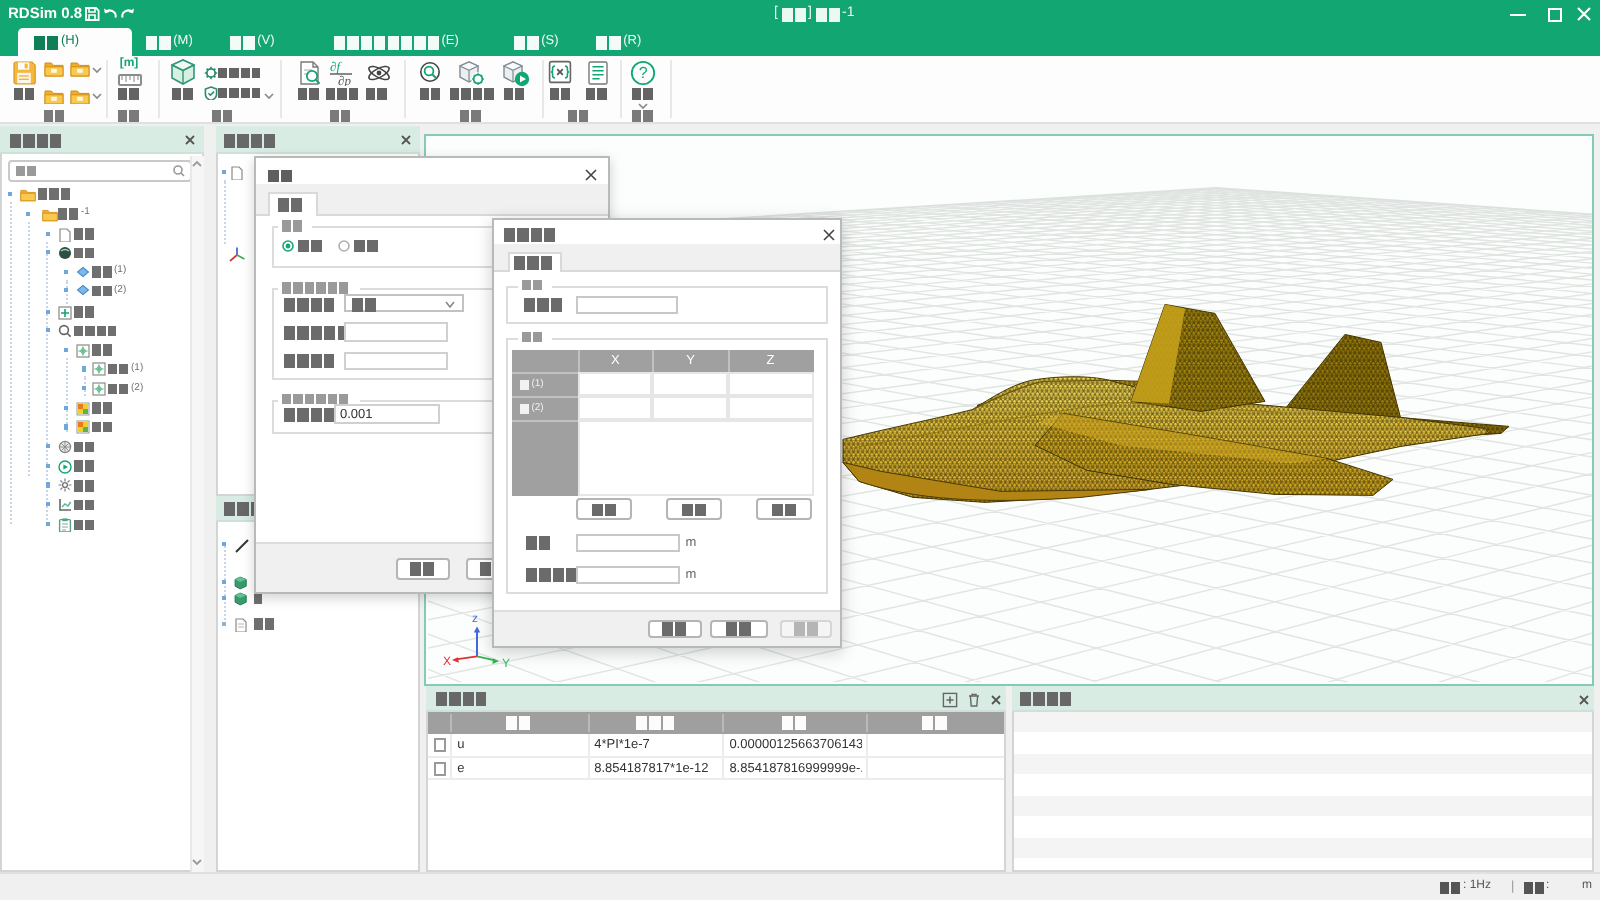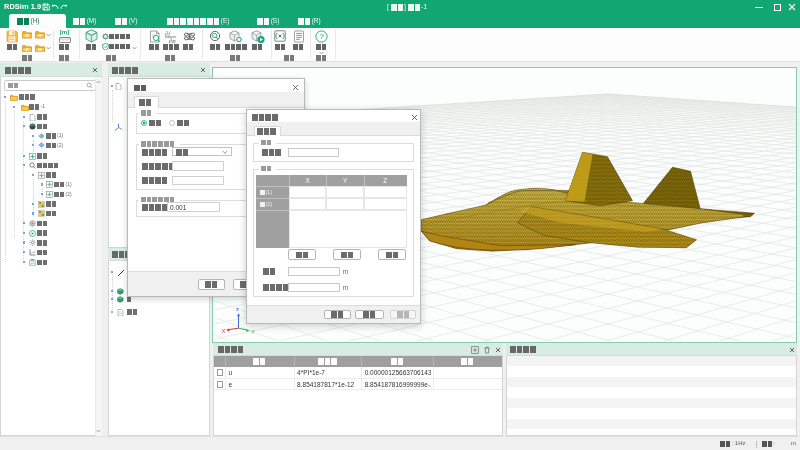--- a/index.html
+++ b/index.html
@@ -1,21 +1,21 @@
 <!DOCTYPE html>
 <html><head><meta charset="utf-8"><style>
 *{margin:0;padding:0;box-sizing:border-box}
 html,body{width:800px;height:450px;overflow:hidden}
 body{font-family:"Liberation Sans",sans-serif;-webkit-font-smoothing:antialiased}
 #app{position:relative;width:800px;height:450px;background:#f0f0f0}
 .a{position:absolute}
 </style></head><body>
 <div id="app">
 <div class="a" style="left:0px;top:0px;width:800px;height:13.5px;background:#12a673"></div>
-<div class="a" style="left:4px;top:2.5px;font-size:7.5px;line-height:8.5px;color:#fff;font-weight:bold;white-space:nowrap;">RDSim 1.9</div>
+<div class="a" style="left:4px;top:2.5px;font-size:7.5px;line-height:8.5px;color:#fff;font-weight:bold;white-space:nowrap;">RDSim 0.8</div>
 <svg class="a" style="left:41.5px;top:3px" width="8" height="8" viewBox="0 0 8 8">
       <path d="M1 1h5l1.3 1.3V7H1z" fill="none" stroke="#fff" stroke-width="0.9"></path>
       <path d="M2.5 1v2h3V1M2.5 7V4.5h3V7" fill="none" stroke="#fff" stroke-width="0.8"></path>
     </svg>
 <svg class="a" style="left:51px;top:3px" width="8" height="8" viewBox="0 0 8 8">
       <path d="M1.5 3.2 Q4 1 6.5 3.5 Q7 4.5 6.8 5.8" fill="none" stroke="#fff" stroke-width="1"></path>
       <path d="M1 1.2 L1.5 3.6 L3.8 3.0 Z" fill="#fff"></path>
     </svg>
 <svg class="a" style="left:60px;top:3px" width="8" height="8" viewBox="0 0 8 8">
       <path d="M6.5 3.2 Q4 1 1.5 3.5 Q1 4.5 1.2 5.8" fill="none" stroke="#fff" stroke-width="1"></path>

